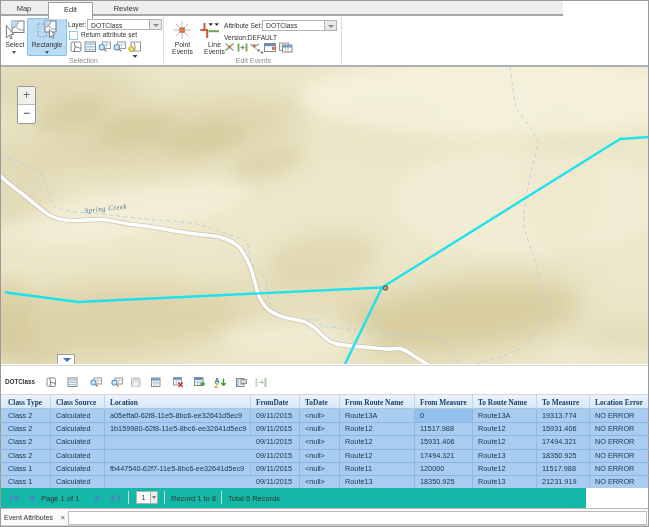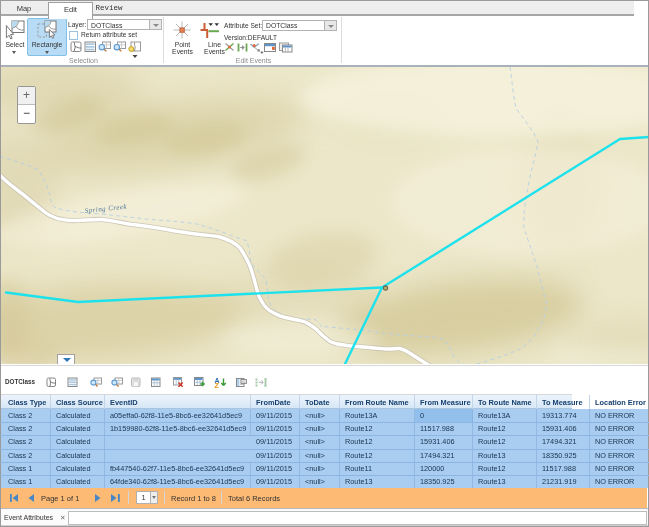--- a/index.html
+++ b/index.html
@@ -1,25 +1,25 @@
 <!DOCTYPE html>
 <html><head>
 <meta charset="utf-8">
 <style>
 * { margin:0; padding:0; box-sizing:border-box; }
 html,body { width:649px; height:527px; }
 body { font-family:"Liberation Sans",sans-serif; position:relative; background:#fff; overflow:hidden; }
 .abs { position:absolute; }
 
 
-#tabbar { left:0; top:0; width:634px; height:16px; background:#efeeee; border-top:1px solid #d9d9d9; border-bottom:2px solid #a6a6a6; }
+#tabbar { left:0; top:0; width:563px; height:16px; background:#efeeee; border-top:1px solid #d9d9d9; border-bottom:2px solid #a6a6a6; }
 .tab { position:absolute; top:0; height:15px; font-size:7.5px; color:#333; text-align:center; line-height:15px; }
 #tab-map { left:0; width:48px; }
 #tab-edit { left:48px; width:45px; background:#fff; border:1px solid #a0a0a0; border-bottom:none; height:17px; top:1px; line-height:14px; z-index:3; }
-#tab-review { left:85px; width:48px;font-family:Liberation Mono, monospace; }
+#tab-review { left:102px; width:48px; }
 
 
 #ribbon { left:0; top:16px; width:649px; height:50px; background:#fff; border-left:1px solid #cfcfcf; border-right:1px solid #cfcfcf; }
 .vsep { position:absolute; width:1px; background:#dcdcdc; }
 .grouplabel { position:absolute; font-size:7px; color:#8b8b8b; text-align:center; }
 .btnlabel { position:absolute; font-size:6.8px; color:#333; text-align:center; line-height:7.2px; }
 .caret { position:absolute; width:0; height:0; border-left:2.5px solid transparent; border-right:2.5px solid transparent; border-top:3px solid #555; }
 #rectbtn { position:absolute; left:26px; top:2px; width:40px; height:38px; background:#b9dcf6; border:1px solid #83c0e8; border-radius:2px; }
 .rlabel { position:absolute; font-size:6.6px; color:#333; }
 .combo { position:absolute; background:#fff; border:1px solid #b3b3b3; font-size:6.8px; color:#333; }
@@ -34,28 +34,28 @@
 #zoomctl .minus { position:absolute; left:0; top:19px; width:17px; height:17px; color:#333; font-size:12px; line-height:15px; text-align:center; }
 #collapsetab { position:absolute; left:57px; top:287px; width:18px; height:10px; background:#fff; border:1px solid #a0a0a0; border-bottom:none; }
 #collapsetab:after { content:""; position:absolute; left:5px; top:3px; width:0; height:0; border-left:4px solid transparent; border-right:4px solid transparent; border-top:4.5px solid #2f76b5; }
 
 
 #ptoolbar { left:0; top:365px; width:649px; height:28px; background:#fff; border-top:1px solid #d8d8d8; }
 #dotclass { position:absolute; left:5px; top:12px; font-size:6.3px; font-weight:bold; color:#333; }
 
 
 #grid { left:0; top:394px; width:649px; }
-#ghead { position:absolute; left:0; top:0; width:572px; height:15px; background:linear-gradient(#ecf4fc,#d7e7f6); border-top:1px solid #d7d7d7; border-bottom:1px solid #a9c4dd; }
+#ghead { position:absolute; left:0; top:0; width:649px; height:15px; background:linear-gradient(#ecf4fc,#d7e7f6); border-top:1px solid #d7d7d7; border-bottom:1px solid #a9c4dd;font-family:Liberation Serif, serif; }
 .hc { position:absolute; top:0; height:15px; font-size:7.4px; font-weight:bold; color:#17406e; line-height:15px; padding-left:5px; border-right:1px solid #c2d5e8; }
 .grow { position:absolute; left:0; width:649px; height:13.2px; background:#a9cdf1; }
 .gc { position:absolute; top:0; height:13.2px; font-size:7.3px; color:#18334f; line-height:13.2px; padding-left:5px; border-right:1px solid rgba(130,170,215,.55); }
 .rowsep { position:absolute; left:0; width:649px; height:1px; background:#8cb5e3; z-index:2; }
 
 
-#pager { left:0; top:488px; width:647px; height:20px; background:#fdba74; font-size:7.5px; color:#333; }
+#pager { left:0; top:488px; width:586px; height:20px; background:#14b8a6; font-size:7.5px; color:#333; }
 #pager .sep { position:absolute; top:3px; height:13px; width:1px; background:#d5d5d5; }
 
 
 #bottombar { left:0; top:508px; width:649px; height:19px; background:#fbfbfb; border-top:1px solid #b9b9b9; }
 #bb-box { position:absolute; left:68px; top:2px; width:579px; height:14px; background:#fff; border:1px solid #bcbcbc; }
 #bb-label { position:absolute; left:4px; top:5px; font-size:7px; color:#333; }
 #bb-x { position:absolute; left:60px; top:5px; font-size:6.5px; color:#666; }
 #frame { left:0; top:0; width:649px; height:527px; border:1px solid #9a9a9a; pointer-events:none; }
 </style>
 </head>
@@ -306,21 +306,21 @@
         <path d="M264.2,11.9 h2.6 M264.2,19.1 h2.6" stroke="#8fbc8f" stroke-width="0.9"></path>
       </g>
     </g>
   </svg>
 </div>
 
 <div class="abs" id="grid">
   <div id="ghead">
     <div class="hc" style="left:0;width:51px;padding-left:8px;">Class Type</div>
     <div class="hc" style="left:51px;width:54px;">Class Source</div>
-    <div class="hc" style="left:105px;width:146px;">EventID</div>
+    <div class="hc" style="left:105px;width:146px;">Location</div>
     <div class="hc" style="left:251px;width:49px;">FromDate</div>
     <div class="hc" style="left:300px;width:40px;">ToDate</div>
     <div class="hc" style="left:340px;width:75px;">From Route Name</div>
     <div class="hc" style="left:415px;width:58px;">From Measure</div>
     <div class="hc" style="left:473px;width:64px;">To Route Name</div>
     <div class="hc" style="left:537px;width:53px;">To Measure</div>
     <div class="hc" style="left:590px;width:59px;border-right:none;">Location Error</div>
   </div>
   <div class="grow" style="top:15px;">
     <div class="gc" style="left:0;width:51px;padding-left:8px;">Class 2</div>
@@ -381,21 +381,20 @@
     <div class="gc" style="left:340px;width:75px;">Route11</div>
     <div class="gc" style="left:415px;width:58px;">120000</div>
     <div class="gc" style="left:473px;width:64px;">Route12</div>
     <div class="gc" style="left:537px;width:53px;">11517.988</div>
     <div class="gc" style="left:590px;width:59px;border-right:none;">NO ERROR</div>
   </div>
   <div class="rowsep" style="top:81px;"></div>
   <div class="grow" style="top:81px;">
     <div class="gc" style="left:0;width:51px;padding-left:8px;">Class 1</div>
     <div class="gc" style="left:51px;width:54px;">Calculated</div>
-    <div class="gc" style="left:105px;width:146px;">64fde340-62f8-11e5-8bc6-ee32641d5ec9</div>
     <div class="gc" style="left:251px;width:49px;">09/11/2015</div>
     <div class="gc" style="left:300px;width:40px;">&lt;null&gt;</div>
     <div class="gc" style="left:340px;width:75px;">Route13</div>
     <div class="gc" style="left:415px;width:58px;">18350.925</div>
     <div class="gc" style="left:473px;width:64px;">Route13</div>
     <div class="gc" style="left:537px;width:53px;">21231.919</div>
     <div class="gc" style="left:590px;width:59px;border-right:none;">NO ERROR</div>
   </div>
 </div>
 

